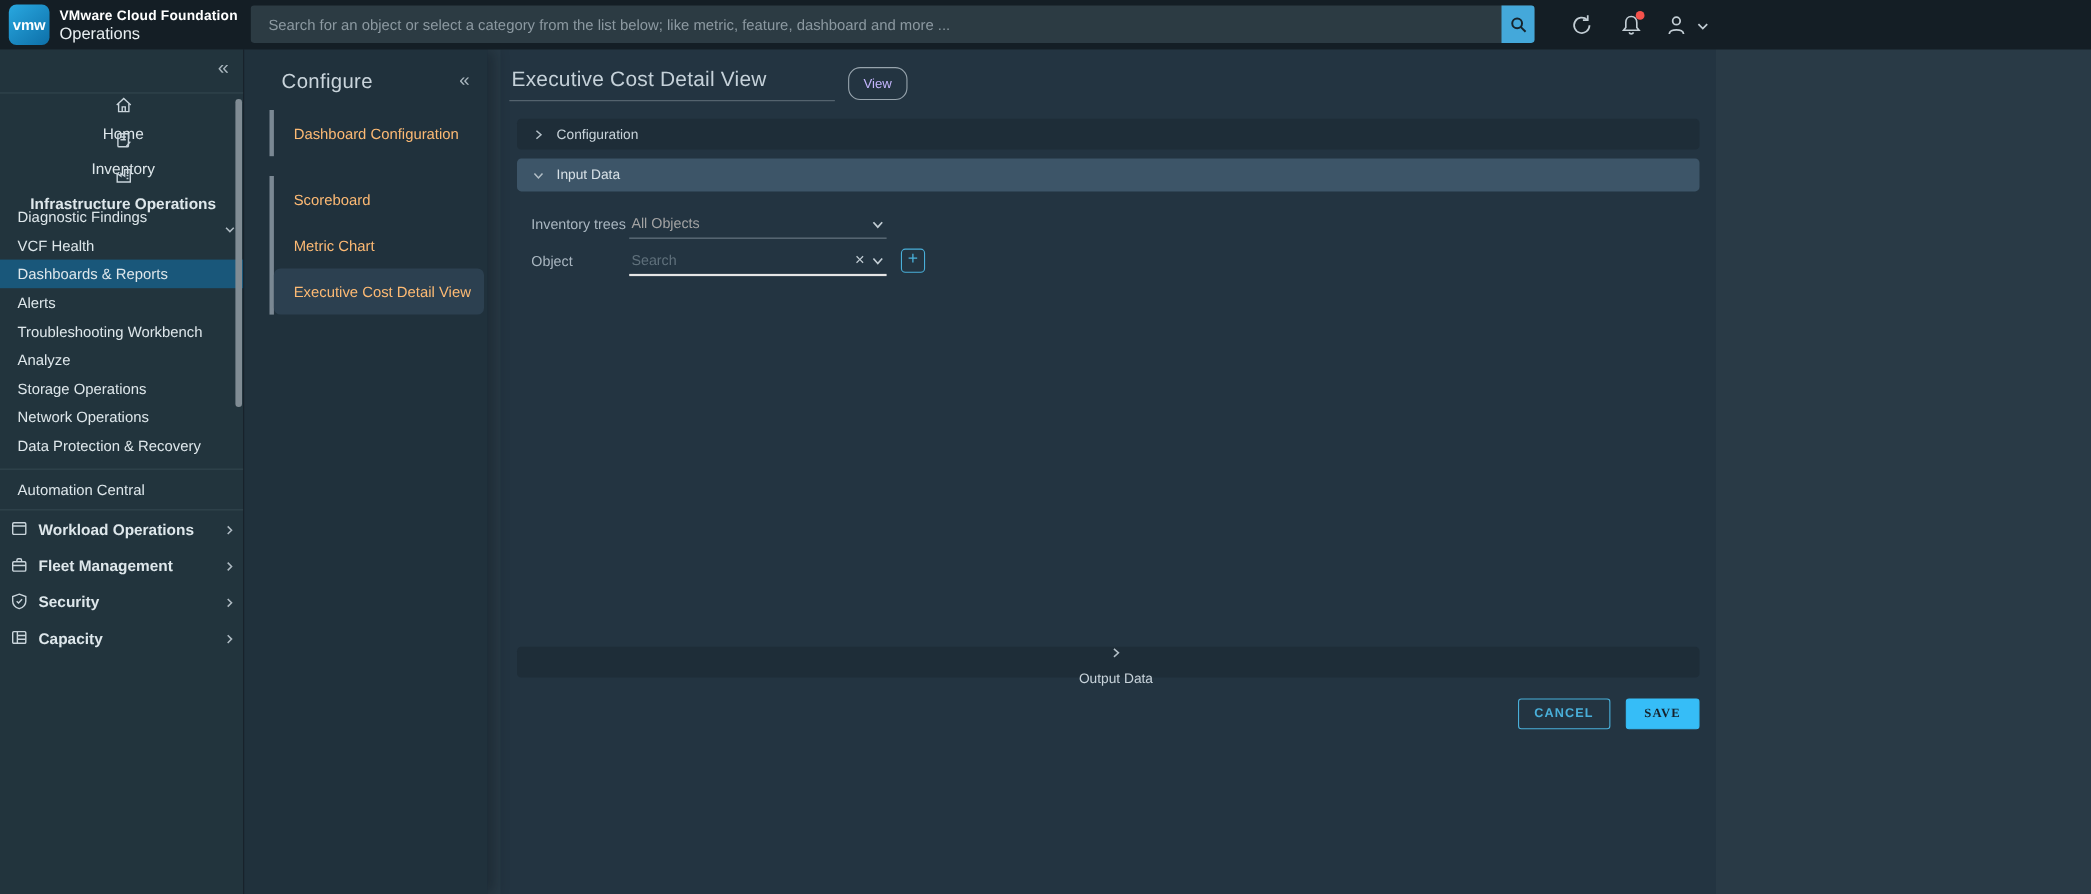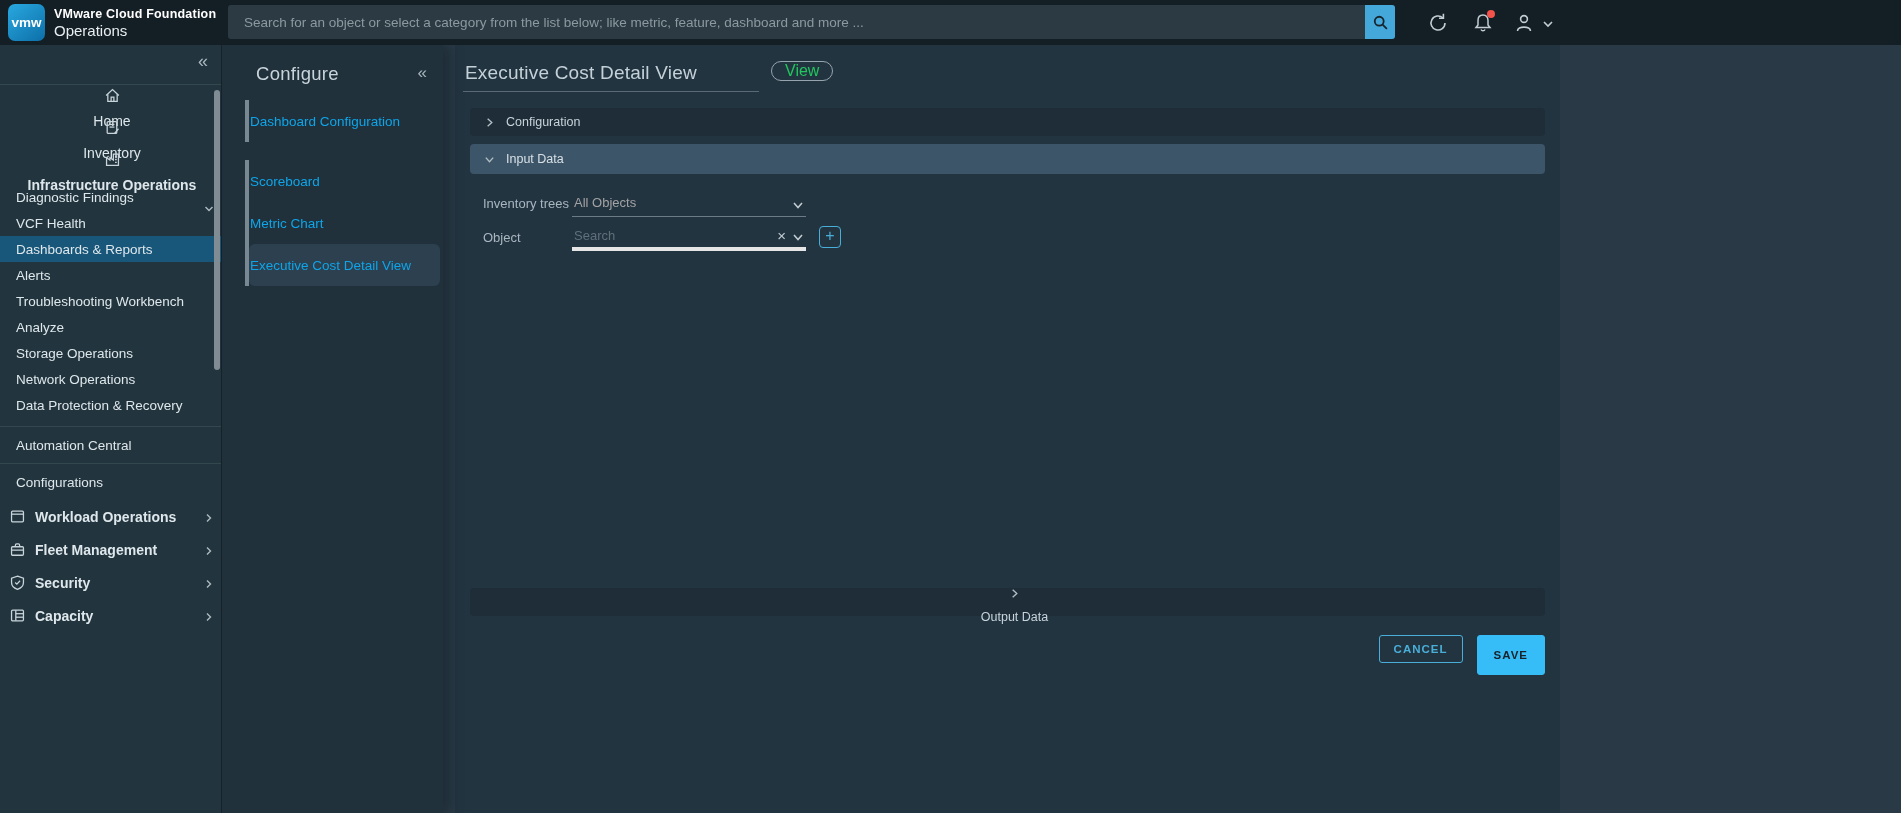--- a/index.html
+++ b/index.html
@@ -47,66 +47,66 @@
   .sb-scroll { position:absolute; right:1px; top:45px; width:6px; height:280px; background:#808C94; border-radius:3px; cursor:pointer; }
 
   
   .cfgpanel { position:absolute; top:45px; left:221px; width:222px; height:768px; background:#20313C;
     border-left:1px solid #182129; box-shadow:7px 0 12px rgba(10,18,24,.35); z-index:10; }
   .cfg-title { position:absolute; top:18px; left:34px; font-size:18.5px; color:#C9D4DB; letter-spacing:.3px; }
   .cfg-collapse { position:absolute; top:18px; right:16px; color:#A9B6BE; font-size:17px; cursor:pointer; }
   .cfg-group { position:absolute; left:23px; right:2px; border-left:4px solid #7A8893; }
   .cfg-g1 { top:55px; }
   .cfg-g2 { top:115px; }
-  .cfg-item { height:42px; display:flex; align-items:center; padding-left:1px; color:#0ea5e9;
+  .cfg-item { height:42px; display:flex; align-items:center; padding-left:18px; color:#fdba74;
     font-size:13.5px; cursor:pointer; }
   .cfg-item.sel { background:#2C4050; border-radius:6px; margin-right:1px; }
 
   
   .content { position:absolute; top:45px; left:443px; width:1458px; height:768px; background:#293A46; }
   .card { position:absolute; top:0; left:12px; width:1105px; height:768px; background:#233441; }
 
   .title-row { position:absolute; top:13px; left:8px; height:42px; display:flex; align-items:flex-start; }
   .page-title { width:296px; font-size:19px; color:#C5D1D9; padding:4px 2px 7px 2px;
     border-bottom:1px solid #5A6974; letter-spacing:.2px; cursor:text; }
-  .view-pill { margin-left:12px; margin-top:3px; height:20px; padding:0 13px; border:1px solid #97A4AD;
-    border-radius:11px; background:transparent; color:#22c55e; font-size:16px; cursor:pointer;
+  .view-pill { margin-left:12px; margin-top:3px; height:30px; padding:0 13px; border:1px solid #97A4AD;
+    border-radius:11px; background:transparent; color:#c4b5fd; font-size:12px; cursor:pointer;
     font-family:"Liberation Sans",sans-serif; }
 
   .acc { position:absolute; left:15px; right:15px; border-radius:4px; display:flex; align-items:center;
     gap:11px; padding-left:14px; color:#C8D3DA; font-size:12.5px; cursor:pointer; }
   .acc-dark { background:#1E2D38; }
   .acc-cfg { top:63px; height:28px;text-align:center; }
   .acc-input { top:99px; height:30px; background:#3D5568; color:#D7E0E6; }
   .acc-out { top:543px; height:28px;flex-direction:column; }
   .acc .chevlg { width:11px; height:11px; color:#B2BEC6; }
 
   .form-row { position:absolute; left:28px; display:flex; align-items:center; height:28px; }
   .fr1 { top:144px; } .fr2 { top:178px; }
   .f-label { width:89px; font-size:13px; color:#A9B6C0; }
   .field { width:234px; height:27px; position:relative; display:flex; align-items:center;
     border-bottom:1px solid #6C7B86; cursor:pointer; }
-  .field-blue { border-bottom:4px solid #e5e5e5; }
+  .field-blue { border-bottom:2px solid #e5e5e5; }
   .f-value { font-size:13px; color:#a3a3a3; padding-left:2px; }
   .f-input { flex:1; background:transparent; border:none; outline:none; font-size:13px; color:#C9D5DC;
     padding-left:2px; font-family:"Liberation Sans",sans-serif; }
   .f-input::placeholder { color:#5F707B; opacity:1; }
   .f-chev { position:absolute; right:2px; width:12px; height:12px; color:#C2CDD4; }
   .f-clear { position:absolute; right:20px; color:#C2CDD4; font-size:15px; line-height:1; cursor:pointer; }
   .plus-btn { margin-left:13px; width:22px; height:22px; border:1.5px solid #49AFD9; border-radius:4px;
     background:transparent; color:#49AFD9; font-size:16px; line-height:1; cursor:pointer;
     display:flex; align-items:center; justify-content:center; padding:0; padding-bottom:2px; }
 
   .footer { position:absolute; top:590px; right:15px; display:flex; gap:14px; }
   .btn-cancel { height:28px; padding:0 14px; background:transparent; border:1px solid #49AFD9; border-radius:3px;
     color:#49AFD9; font-size:11.5px; font-weight:bold; letter-spacing:1px; cursor:pointer;
     font-family:"Liberation Sans",sans-serif; }
-  .btn-save { height:40px; padding:0 16px; background:#36BDF7; border:1px solid #36BDF7; border-radius:3px;
+  .btn-save { height:28px; padding:0 16px; background:#36BDF7; border:1px solid #36BDF7; border-radius:3px;
     color:#16212A; font-size:11.5px; font-weight:bold; letter-spacing:1px; cursor:pointer;
-    font-family:Liberation Sans, sans-serif; }
+    font-family:Liberation Serif, serif; }
 </style>
 </head>
 <body>
 
 <header class="topbar">
   <div class="brand">
     <div class="logo">vmw</div>
     <div>
       <div class="brand-line1">VMware Cloud Foundation</div>
       <div class="brand-line2">Operations</div>
@@ -218,23 +218,20 @@
     </div>
     <div class="nav-row nav-sub">
       <span>Data Protection &amp; Recovery</span>
     </div>
 
     <div class="nav-divider nd1"></div>
     <div class="nav-row nav-mid">
       <span>Automation Central</span>
     </div>
     <div class="nav-divider"></div>
-    <div class="nav-row nav-mid">
-      <span>Configurations</span>
-    </div>
 
     <div class="nav-row nav-group">
       <span class="nicon">
         <svg viewBox="0 0 16 16" fill="none" stroke="currentColor" stroke-width="1.2">
           <rect x="2.4" y="3" width="11.2" height="10" rx="1"></rect>
             <line x1="2.4" y1="5.8" x2="13.6" y2="5.8"></line>
         </svg>
       </span>
       <span>Workload Operations</span>
       <span class="chev">

